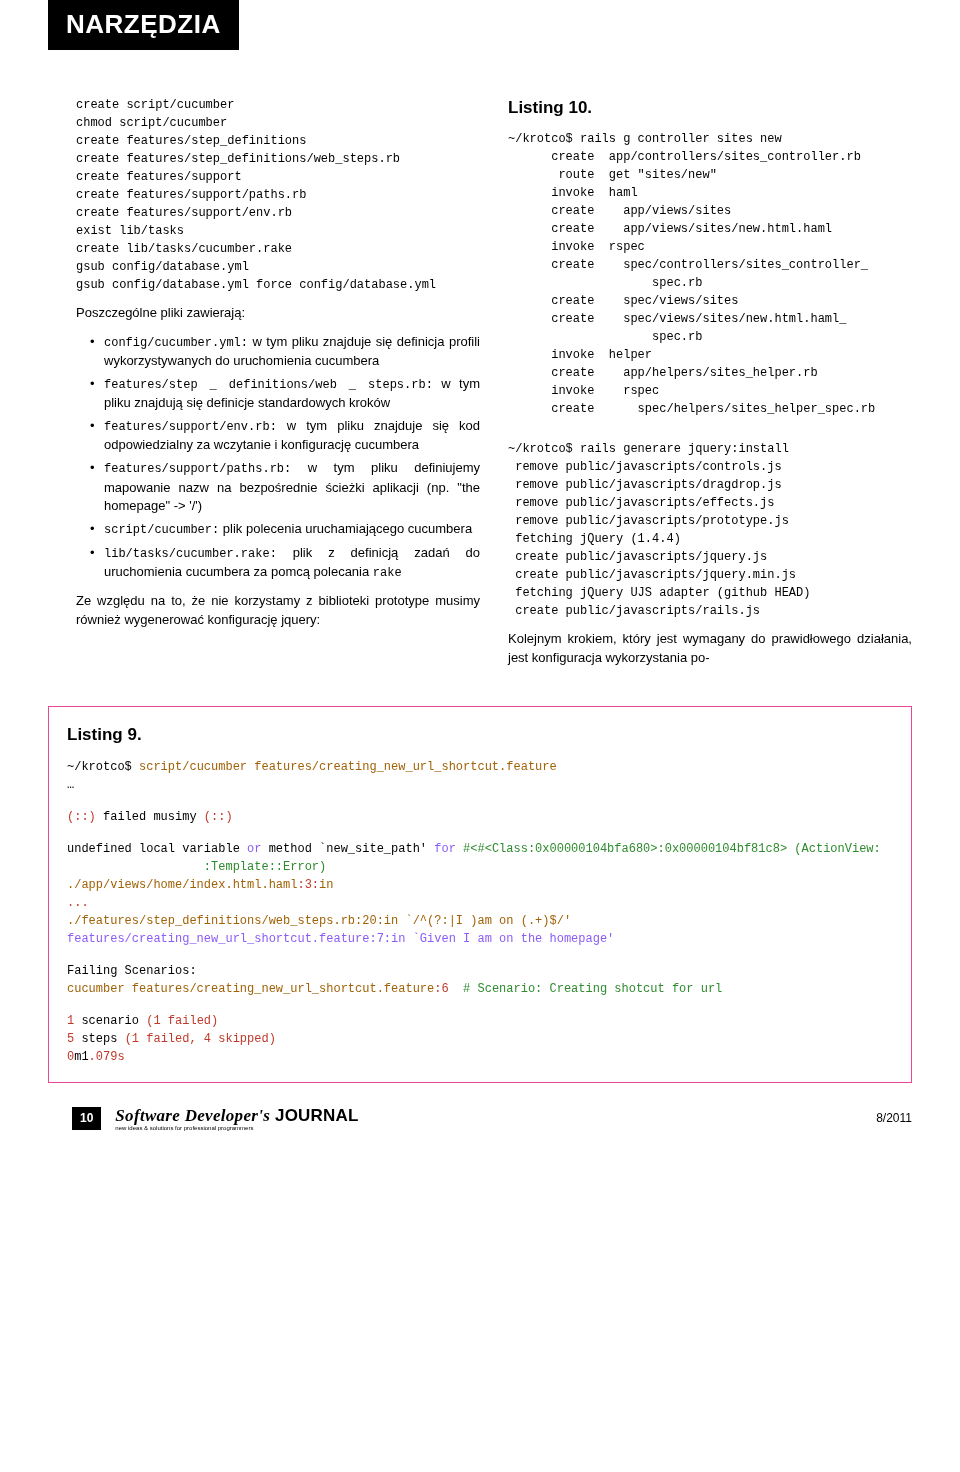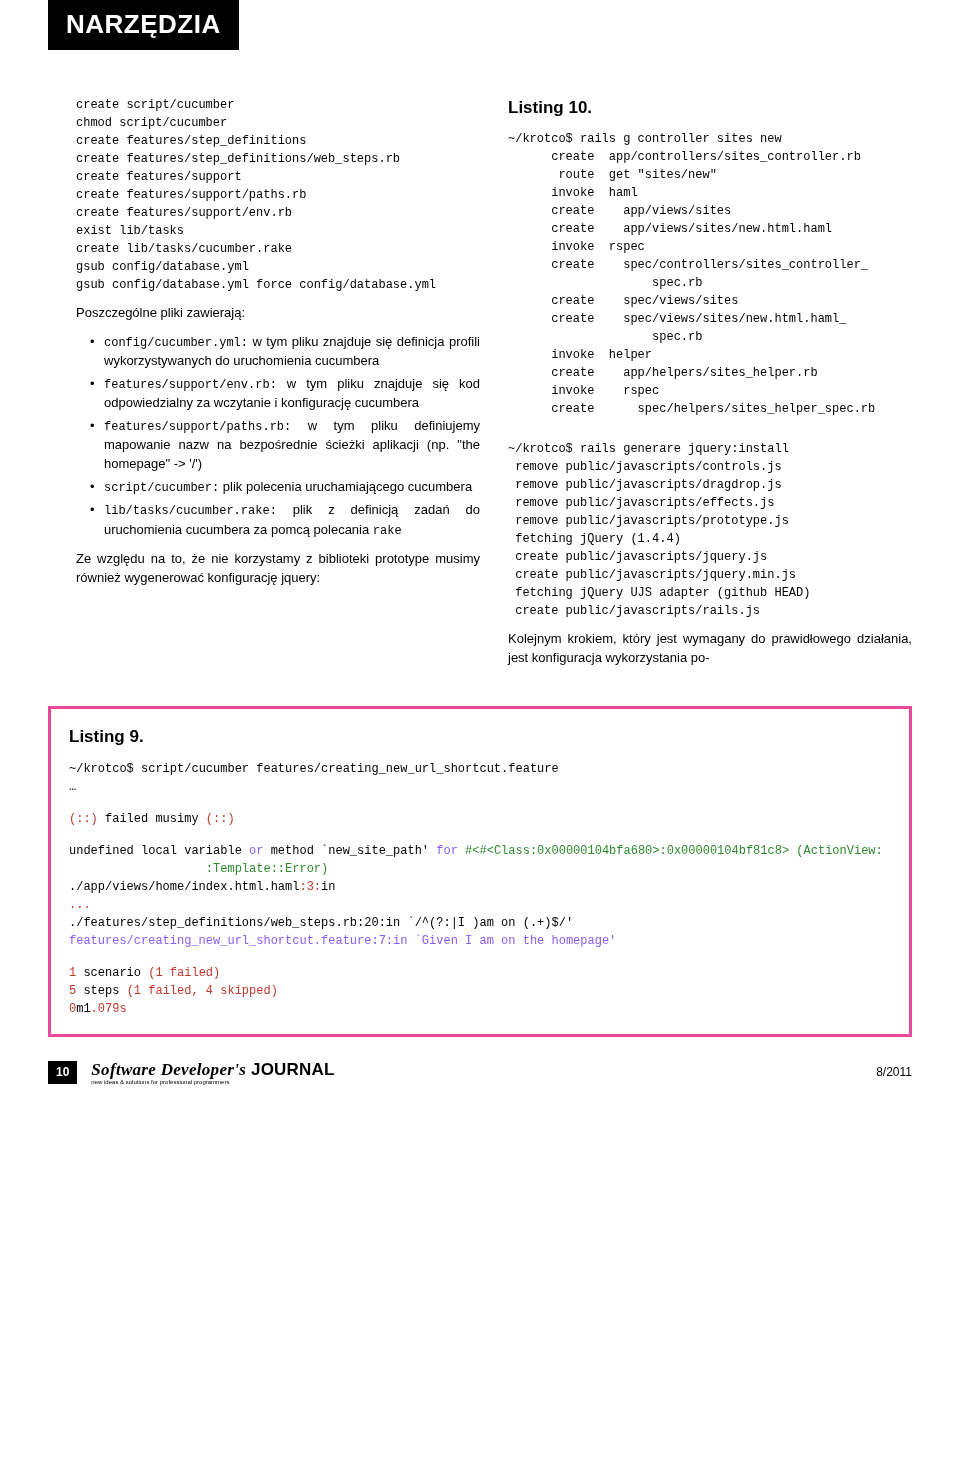--- a/index.html
+++ b/index.html
@@ -69,37 +69,38 @@
     position: absolute;
     left: 0;
     top: 0;
   }
   .listing-label {
     font-weight: 700;
     font-size: 17px;
     margin-bottom: 10px;
   }
   .listing-box {
-    border: 3px solid #ec4899;
+    border: 1px solid #ec4899;
     padding: 16px 18px;
     margin-top: 28px;
     font-size: 12px;
   }
   .code-blk { margin-bottom: 14px; }
-  .blue { color: #000000; }
+  .blue { color: #a16207; }
   .red  { color: #c0392b; }
   .orange { color: #8b5cf6; }
   .green { color: #2e8b2e; margin-top: 20px; }
   .footer {
     position: relative;
     margin-top: 24px;
     display: flex;
     align-items: center;
     justify-content: space-between;
     font-size: 12px;
+    margin-left: 24px;
   }
   .pagenum {
     background: #000;
     color: #fff;
     padding: 3px 8px;
     font-weight: 700;
   }
   .logo {
     font-family: "Times New Roman", serif;
     font-style: italic;
@@ -143,20 +144,23 @@
 exist lib/tasks
 create lib/tasks/cucumber.rake
 gsub config/database.yml
 gsub config/database.yml force config/database.yml</div>
 
       <p class="prose">Poszczególne pliki zawierają:</p>
 
       <ul class="bullets">
         <li>
           <span class="mono-inline">config/cucumber.yml:</span><span> w tym pliku znajduje się definicja profili wykorzystywanych do uruchomienia cucumbera</span>
+        </li>
+        <li>
+          <span class="mono-inline">features/step _ definitions/web _ steps.rb:</span><span>  w tym pliku znajdują się definicje standardowych kroków</span>
         </li>
         <li>
           <span class="mono-inline">features/support/env.rb:</span><span> w tym pliku znajduje się kod odpowiedzialny za wczytanie i konfigurację cucumbera</span>
         </li>
         <li>
           <span class="mono-inline">features/support/paths.rb:</span><span>  w  tym  pliku  definiujemy  mapowanie  nazw  na  bezpośrednie  ścieżki aplikacji (np. "the homepage" -&gt; '/')</span>
         </li>
         <li>
           <span class="mono-inline">script/cucumber:</span><span> plik polecenia uruchamiającego cucumbera</span>
         </li>
@@ -213,20 +217,22 @@
 
     <div class="mono code-blk"><span class="red">(::)</span><span> failed musimy </span><span class="red">(::)</span></div>
 
     <div class="mono code-blk"><span>undefined local variable </span><span class="orange">or</span><span> method `new_site_path' </span><span class="orange">for</span><span class="green"> #&lt;#&lt;Class:0x00000104bfa680&gt;:0x00000104bf81c8&gt; (ActionView:</span>
 <span class="green">                   :Template::Error)</span>
 <span class="blue">./app/views/home/index.html.haml</span><span class="red">:3:</span><span class="blue">in</span>
 <span class="red">...</span>
 <span class="blue">./features/step_definitions/web_steps.rb:20:in `/^(?:|I )am on (.+)$/'</span>
 <span class="orange">features/creating_new_url_shortcut.feature:7:in `Given I am on the homepage'</span></div>
 
+    <div class="mono code-blk"><span>Failing Scenarios:</span>
+<span class="blue">cucumber features/creating_new_url_shortcut.feature</span><span class="red">:6</span> <span class="green"> # Scenario: Creating shotcut for url</span></div>
 
     <div class="mono"><span class="red">1</span><span> scenario </span><span class="red">(1 failed)</span>
 <span class="red">5</span><span> steps </span><span class="red">(1 failed, 4 skipped)</span>
 <span class="red">0</span><span>m1</span><span class="red">.079s</span></div>
   </div>
 
   
   <div class="footer">
     <div style="display:flex;align-items:center;gap:14px">
       <span class="pagenum">10</span>

